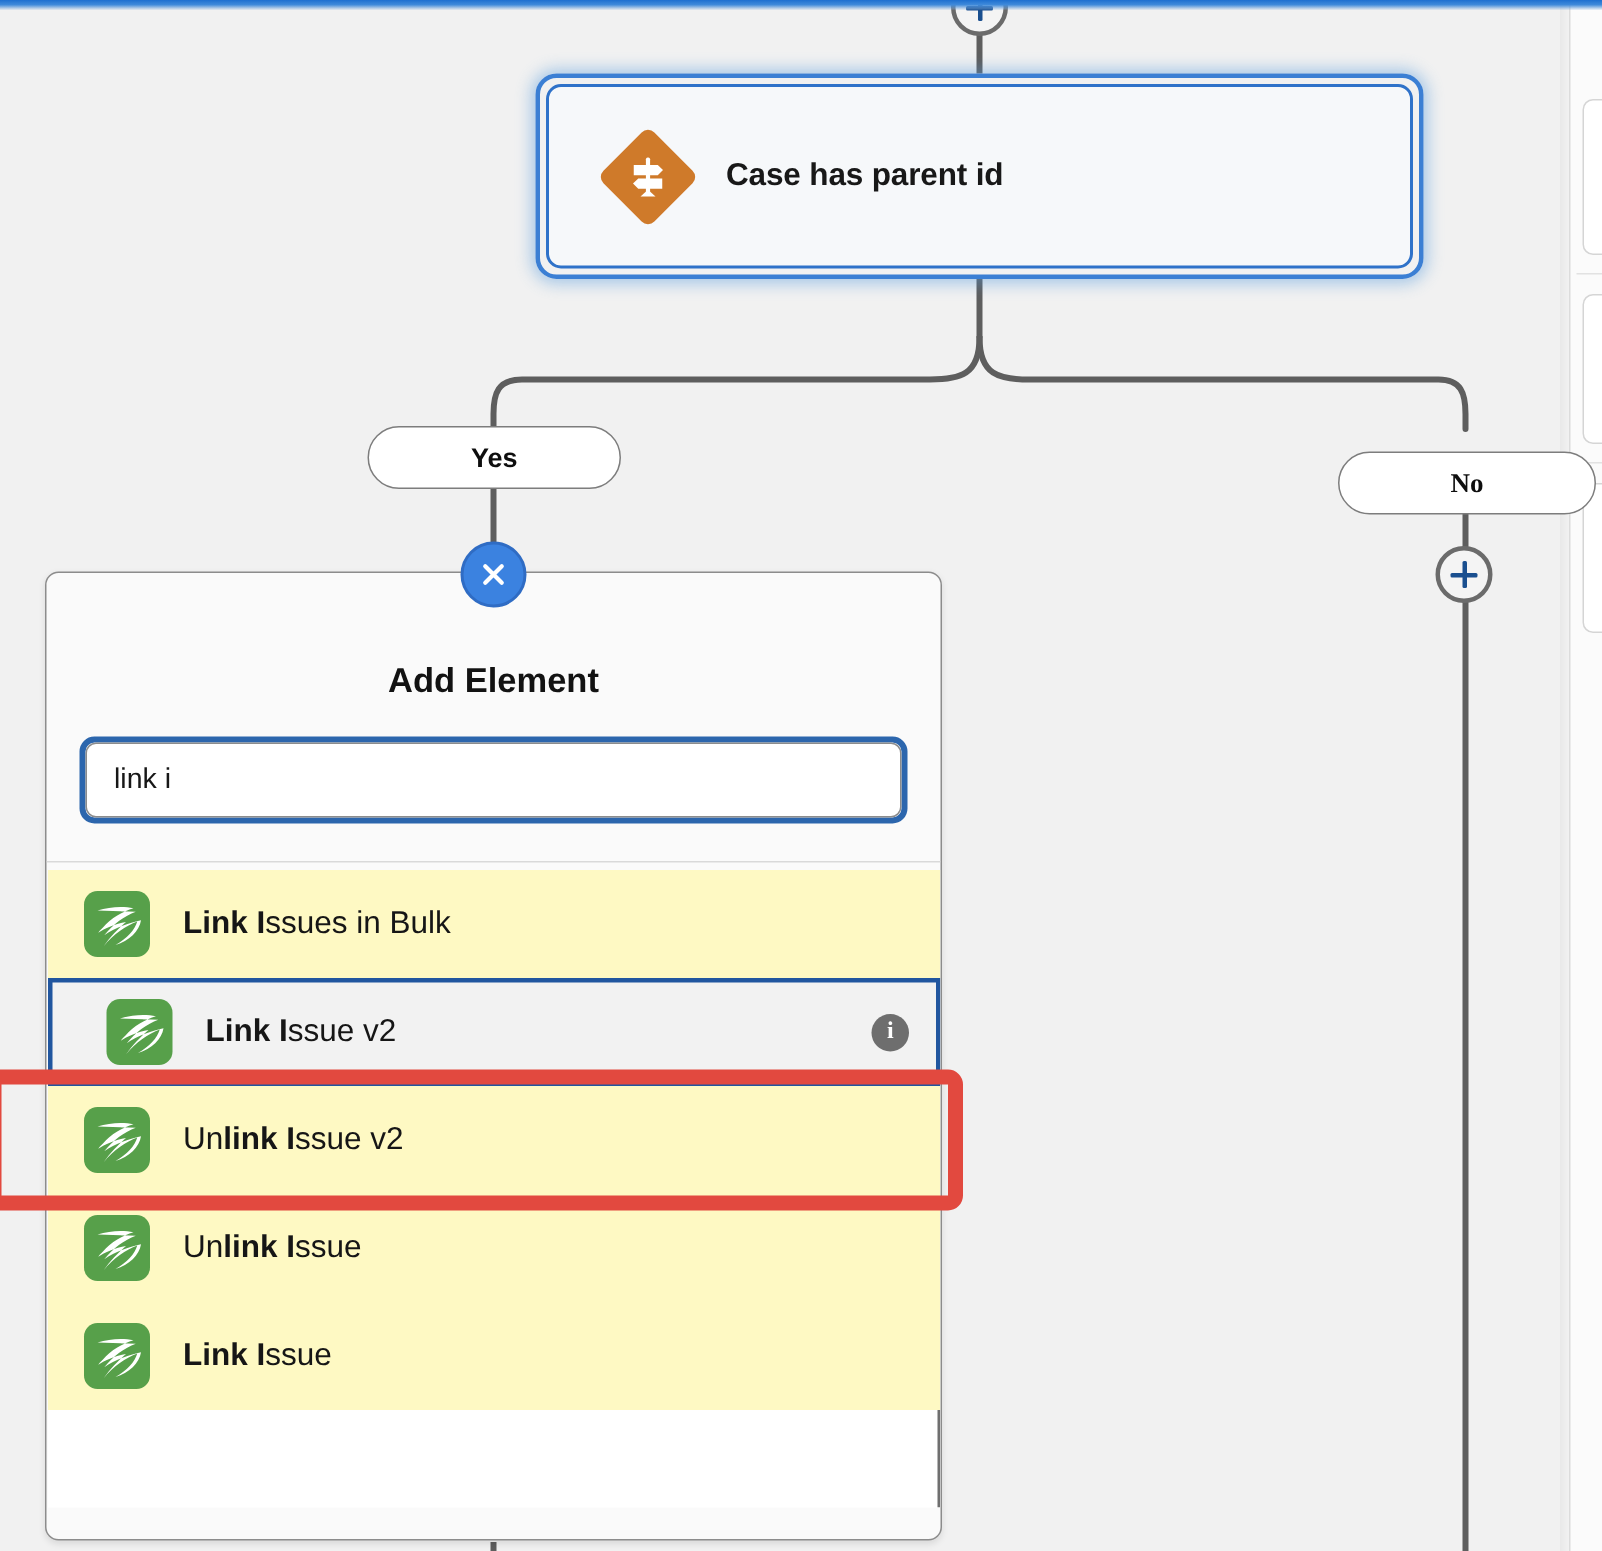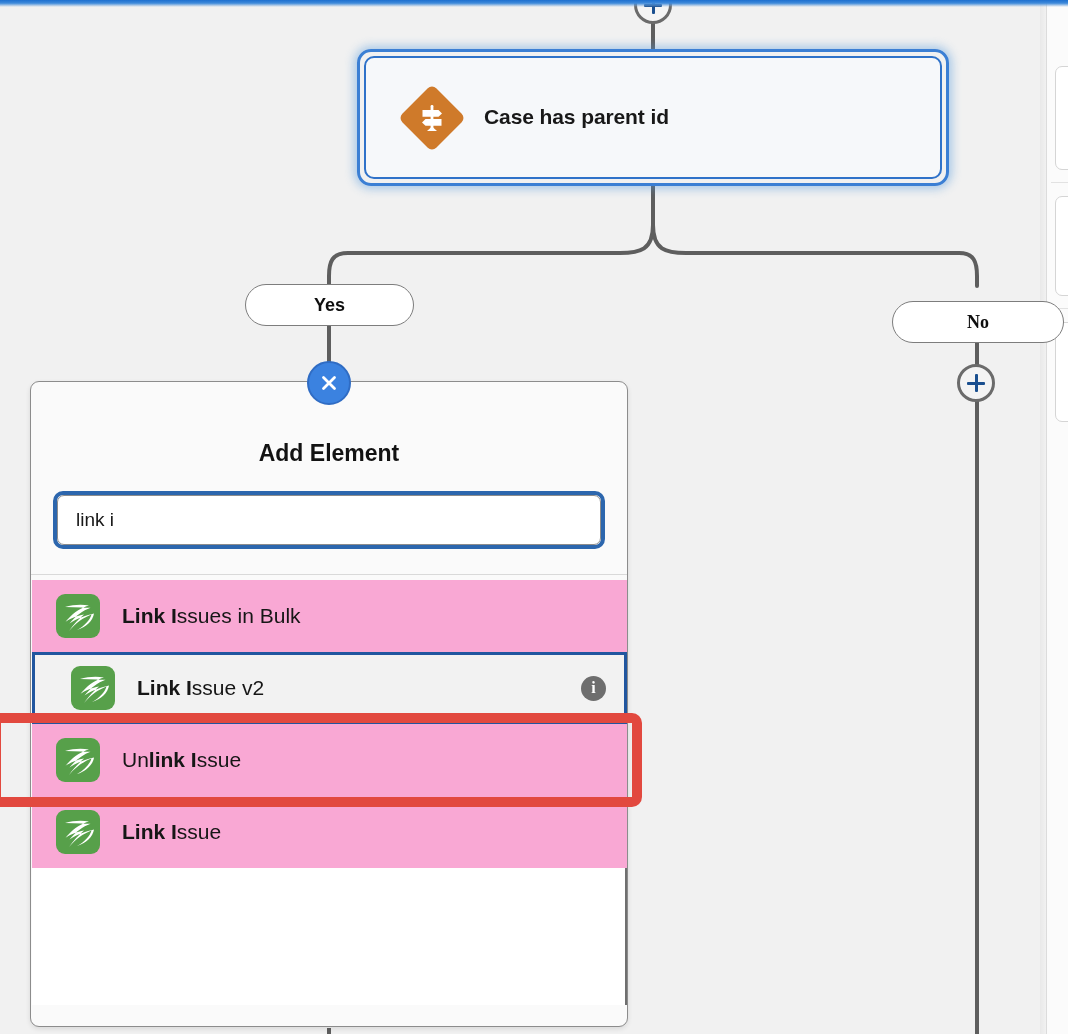--- a/index.html
+++ b/index.html
@@ -242,21 +242,21 @@
     overflow: hidden;
   }
   .result-row {
     position: relative;
     height: 72px;
     display: flex;
     align-items: center;
     padding-left: 24px;
     padding-right: 18px;
     box-sizing: border-box;
-    background: #f9a8d4;
+    background: #fef9c3;
   }
   .result-row.selected {
     background: #f2f2f2;
     border: 3px solid #21569f;
     box-sizing: border-box;
     padding-left: 36px;
   }
   .z-icon {
     width: 44px;
     height: 44px;
@@ -408,20 +408,28 @@
           </div>
           <div class="row-label"><b>Link I</b>ssue v2</div>
           <div class="info-icon">i</div>
         </div>
         <div class="result-row">
           <div class="z-icon">
             <svg width="44" height="44" viewBox="0 0 44 44">
               <path d="M9 13 C17 10.5 26 10 33 11.5 C26 13.5 18 18 12.5 24.5 C11 26 10 27 9.5 27.8 C13.5 25 21 21.6 28 20.6 C23 24.8 17 31 13 37 C19.5 29 28 23.2 35.5 20.4 C34 25.8 28.5 32 21 36 C30 33.5 37 26.5 38 19.5 C31 21 20.5 24.5 13.5 29.5 C19 22.5 27 16.5 34.5 13.8 Z" fill="#ffffff"></path>
             </svg>
           </div>
+          <div class="row-label">Un<b>link I</b>ssue v2</div>
+        </div>
+        <div class="result-row">
+          <div class="z-icon">
+            <svg width="44" height="44" viewBox="0 0 44 44">
+              <path d="M9 13 C17 10.5 26 10 33 11.5 C26 13.5 18 18 12.5 24.5 C11 26 10 27 9.5 27.8 C13.5 25 21 21.6 28 20.6 C23 24.8 17 31 13 37 C19.5 29 28 23.2 35.5 20.4 C34 25.8 28.5 32 21 36 C30 33.5 37 26.5 38 19.5 C31 21 20.5 24.5 13.5 29.5 C19 22.5 27 16.5 34.5 13.8 Z" fill="#ffffff"></path>
+            </svg>
+          </div>
           <div class="row-label">Un<b>link I</b>ssue</div>
         </div>
         <div class="result-row">
           <div class="z-icon">
             <svg width="44" height="44" viewBox="0 0 44 44">
               <path d="M9 13 C17 10.5 26 10 33 11.5 C26 13.5 18 18 12.5 24.5 C11 26 10 27 9.5 27.8 C13.5 25 21 21.6 28 20.6 C23 24.8 17 31 13 37 C19.5 29 28 23.2 35.5 20.4 C34 25.8 28.5 32 21 36 C30 33.5 37 26.5 38 19.5 C31 21 20.5 24.5 13.5 29.5 C19 22.5 27 16.5 34.5 13.8 Z" fill="#ffffff"></path>
             </svg>
           </div>
           <div class="row-label"><b>Link I</b>ssue</div>
         </div>

